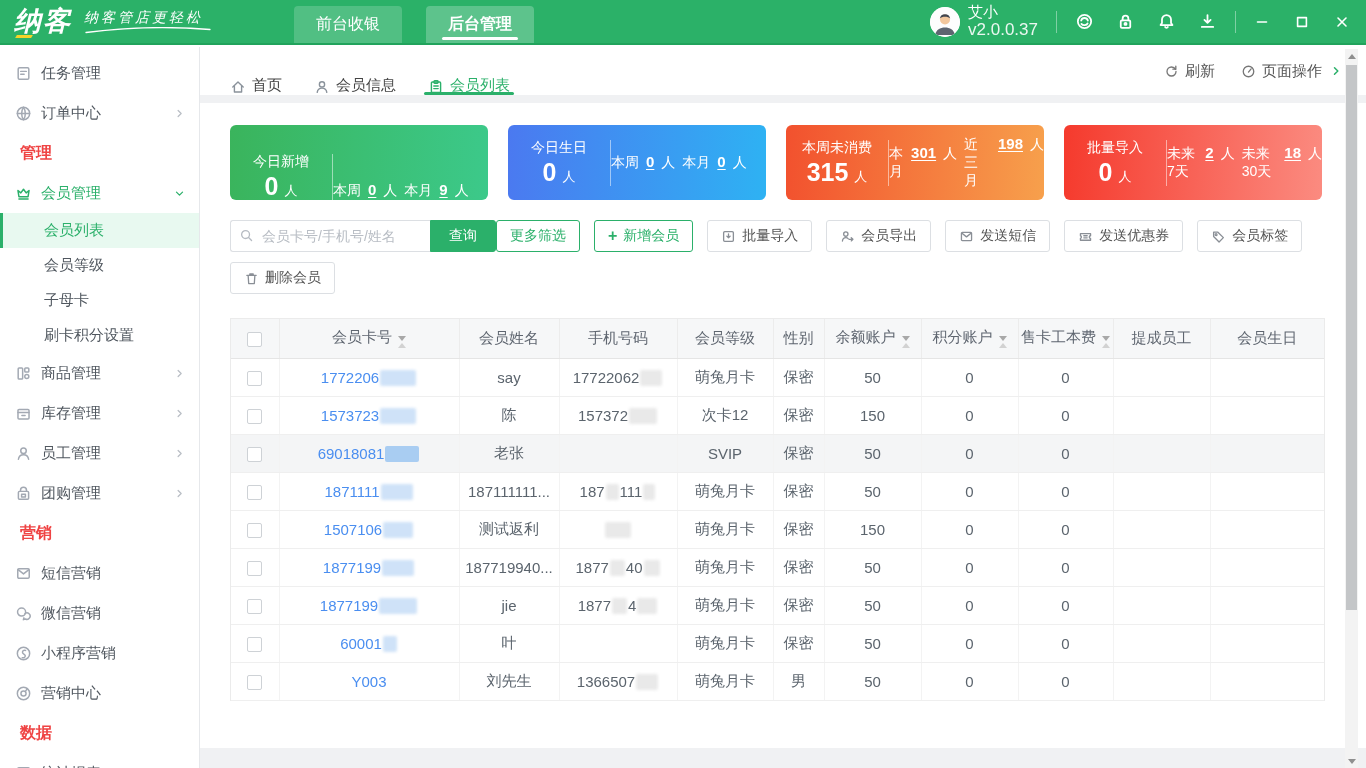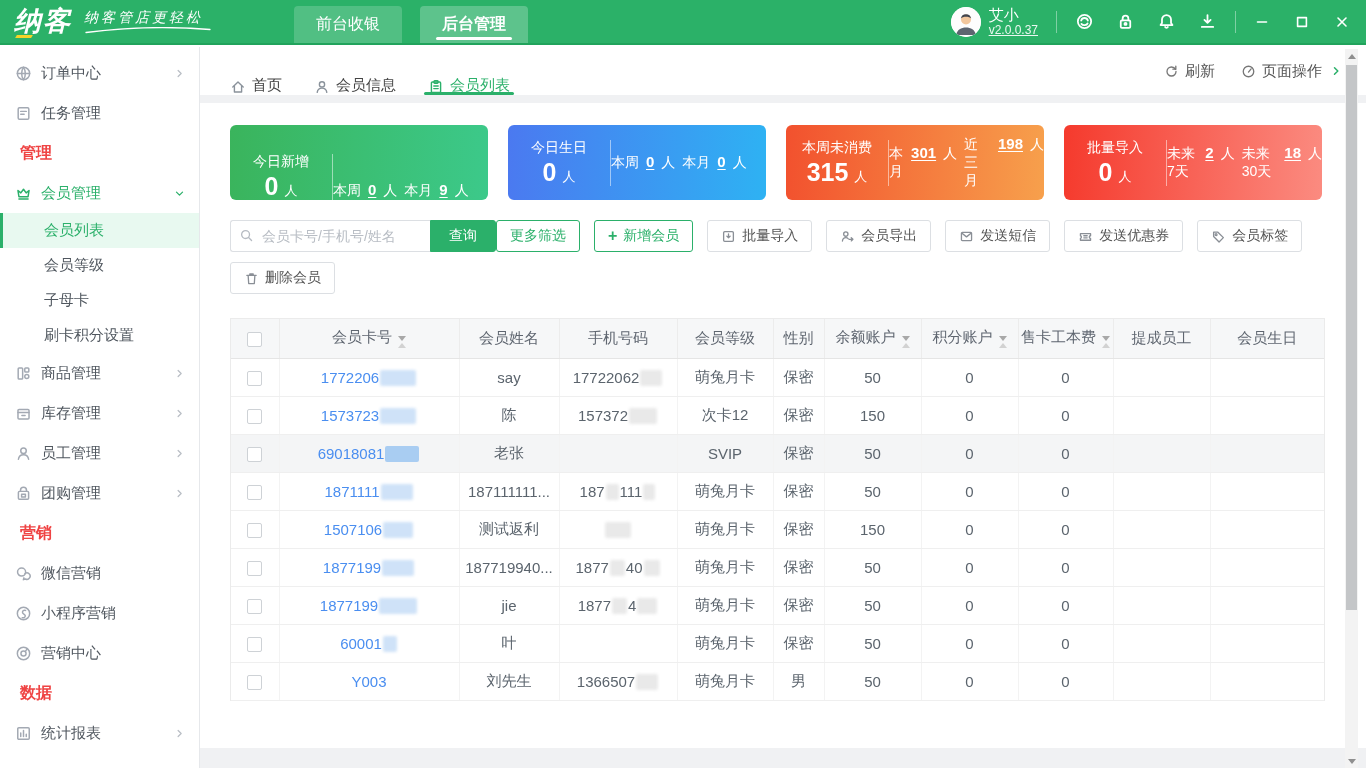--- a/index.html
+++ b/index.html
@@ -7,29 +7,29 @@
   body { font-family:"Liberation Sans","DejaVu Sans",sans-serif; font-size:14px; color:#333; background:#fff; position:relative; }
   .app { width:1366px; height:768px; position:relative; overflow:hidden; }
 
   
   .app-header { height:45px; background:#2bb168; border-bottom:2px solid #21a35c; display:flex; align-items:center; position:relative; }
   .brand { display:flex; align-items:flex-end; padding-left:14px; color:#fff; }
   .brand-text { font-size:27px; font-weight:bold; font-style:italic; letter-spacing:2px; line-height:1; position:relative; }
   .brand-text::after { content:""; position:absolute; left:2px; bottom:-3px; width:16px; height:3px; background:#f5d328; transform:skewX(-30deg); }
   .slogan-wrap { display:flex; flex-direction:column; margin-left:12px; margin-bottom:1px; }
   .slogan { font-size:14px; font-style:italic; color:#fff; letter-spacing:3px; }
-  .header-tabs { display:flex; gap:18px; margin-left:34px; align-self:flex-end;padding-left:48px; }
+  .header-tabs { display:flex; gap:24px; margin-left:34px; align-self:flex-end;padding-left:48px; }
   .htab { height:37px; padding:0 22px; display:flex; align-items:center; background:rgba(255,255,255,.18); border-radius:4px 4px 0 0; color:#fff; font-size:16px; position:relative; cursor:pointer; }
   .htab.active { background:rgba(255,255,255,.24); font-weight:bold; }
   .htab.active::after { content:""; position:absolute; left:16px; right:16px; bottom:3px; height:3px; background:#fff; border-radius:2px; }
   .header-right { margin-left:auto; display:flex; align-items:center; gap:18px; padding-right:16px; color:#fff; }
   .user { display:flex; align-items:center; gap:8px; cursor:pointer; }
   .avatar { width:30px; height:30px; border-radius:50%; overflow:hidden; background:#fff; display:block; }
   .user-name { font-size:15px; line-height:1.15; }
-  .user-ver { font-size:12px; opacity:.9;text-decoration:underline; }
+  .user-ver { font-size:17px; opacity:.9; }
   .hdivider { width:1px; height:22px; background:rgba(255,255,255,.4); }
   .hicons { display:flex; align-items:center; gap:22px; }
   .hicon { display:flex; color:#fff; cursor:pointer; }
   .wctrls { display:flex; align-items:center; gap:24px; }
   .wctrl { display:flex; color:#fff; cursor:pointer; }
 
   
   .sidebar { position:absolute; left:0; top:47px; bottom:0; width:200px; background:#fff; border-right:1px solid #e6e8eb; overflow:hidden; padding-top:6px; }
   .s-item { height:40px; display:flex; align-items:center; gap:9px; padding-left:15px; font-size:15px; color:#50575f; cursor:pointer; }
   .s-item .s-ico { color:#a3a9b3; display:flex; }
@@ -199,40 +199,40 @@
             </svg>
           </span>
         </div>
     </div>
   </header>
 
   <aside class="sidebar" id="sidebar">
       <div class="s-item">
         <span class="s-ico">
           <svg viewBox="0 0 16 16" width="17" height="17" fill="none" stroke="currentColor" stroke-width="1.4" stroke-linecap="round" stroke-linejoin="round">
+            <rect x="3" y="2.6" width="10" height="10.8" rx="1.2"></rect>
+            <path d="M5.4 6h5.2M5.4 8.8h3.2"></path>
+          </svg>
+        </span>
+        <span class="s-label">任务管理</span>
+      </div>
+      <div class="s-item">
+        <span class="s-ico">
+          <svg viewBox="0 0 16 16" width="17" height="17" fill="none" stroke="currentColor" stroke-width="1.4" stroke-linecap="round" stroke-linejoin="round">
             <circle cx="8" cy="8" r="5.8"></circle>
             <path d="M2.2 8h11.6M8 2.2c2.3 2.9 2.3 8.7 0 11.6M8 2.2c-2.3 2.9-2.3 8.7 0 11.6"></path>
           </svg>
         </span>
         <span class="s-label">订单中心</span>
         <span class="s-chev">
           <svg viewBox="0 0 16 16" width="11" height="11" fill="none" stroke="currentColor" stroke-width="1.8" stroke-linecap="round" stroke-linejoin="round">
             <path d="M6 3.6L10.4 8 6 12.4"></path>
           </svg>
         </span>
       </div>
-      <div class="s-item">
-        <span class="s-ico">
-          <svg viewBox="0 0 16 16" width="17" height="17" fill="none" stroke="currentColor" stroke-width="1.4" stroke-linecap="round" stroke-linejoin="round">
-            <rect x="3" y="2.6" width="10" height="10.8" rx="1.2"></rect>
-            <path d="M5.4 6h5.2M5.4 8.8h3.2"></path>
-          </svg>
-        </span>
-        <span class="s-label">任务管理</span>
-      </div>
       <div class="s-section">管理</div>
       <div class="s-item green">
         <span class="s-ico">
           <svg viewBox="0 0 16 16" width="17" height="17" fill="none" stroke="currentColor" stroke-width="1.4" stroke-linecap="round" stroke-linejoin="round">
             <path d="M2.8 5.2l2.7 2.2L8 4l2.5 3.4 2.7-2.2-.9 5.8H3.7z"></path>
             <path d="M3.7 13.2h8.6"></path>
           </svg>
         </span>
         <span class="s-label">会员管理</span>
         <span class="s-chev">
@@ -305,20 +305,29 @@
           </svg>
         </span>
         <span class="s-label">团购管理</span>
         <span class="s-chev">
           <svg viewBox="0 0 16 16" width="11" height="11" fill="none" stroke="currentColor" stroke-width="1.8" stroke-linecap="round" stroke-linejoin="round">
             <path d="M6 3.6L10.4 8 6 12.4"></path>
           </svg>
         </span>
       </div>
       <div class="s-section">营销</div>
+      <div class="s-item">
+        <span class="s-ico">
+          <svg viewBox="0 0 16 16" width="17" height="17" fill="none" stroke="currentColor" stroke-width="1.4" stroke-linecap="round" stroke-linejoin="round">
+            <rect x="2.6" y="3.6" width="10.8" height="8.8" rx="1"></rect>
+            <path d="M3.2 4.6L8 8.4l4.8-3.8"></path>
+          </svg>
+        </span>
+        <span class="s-label">短信营销</span>
+      </div>
       <div class="s-item">
         <span class="s-ico">
           <svg viewBox="0 0 16 16" width="17" height="17" fill="none" stroke="currentColor" stroke-width="1.4" stroke-linecap="round" stroke-linejoin="round">
             <circle cx="6.2" cy="6.6" r="3.8"></circle>
             <path d="M9.3 8.2a3 3 0 11.6 5l-2 .6.5-1.7"></path>
           </svg>
         </span>
         <span class="s-label">微信营销</span>
       </div>
       <div class="s-item">

